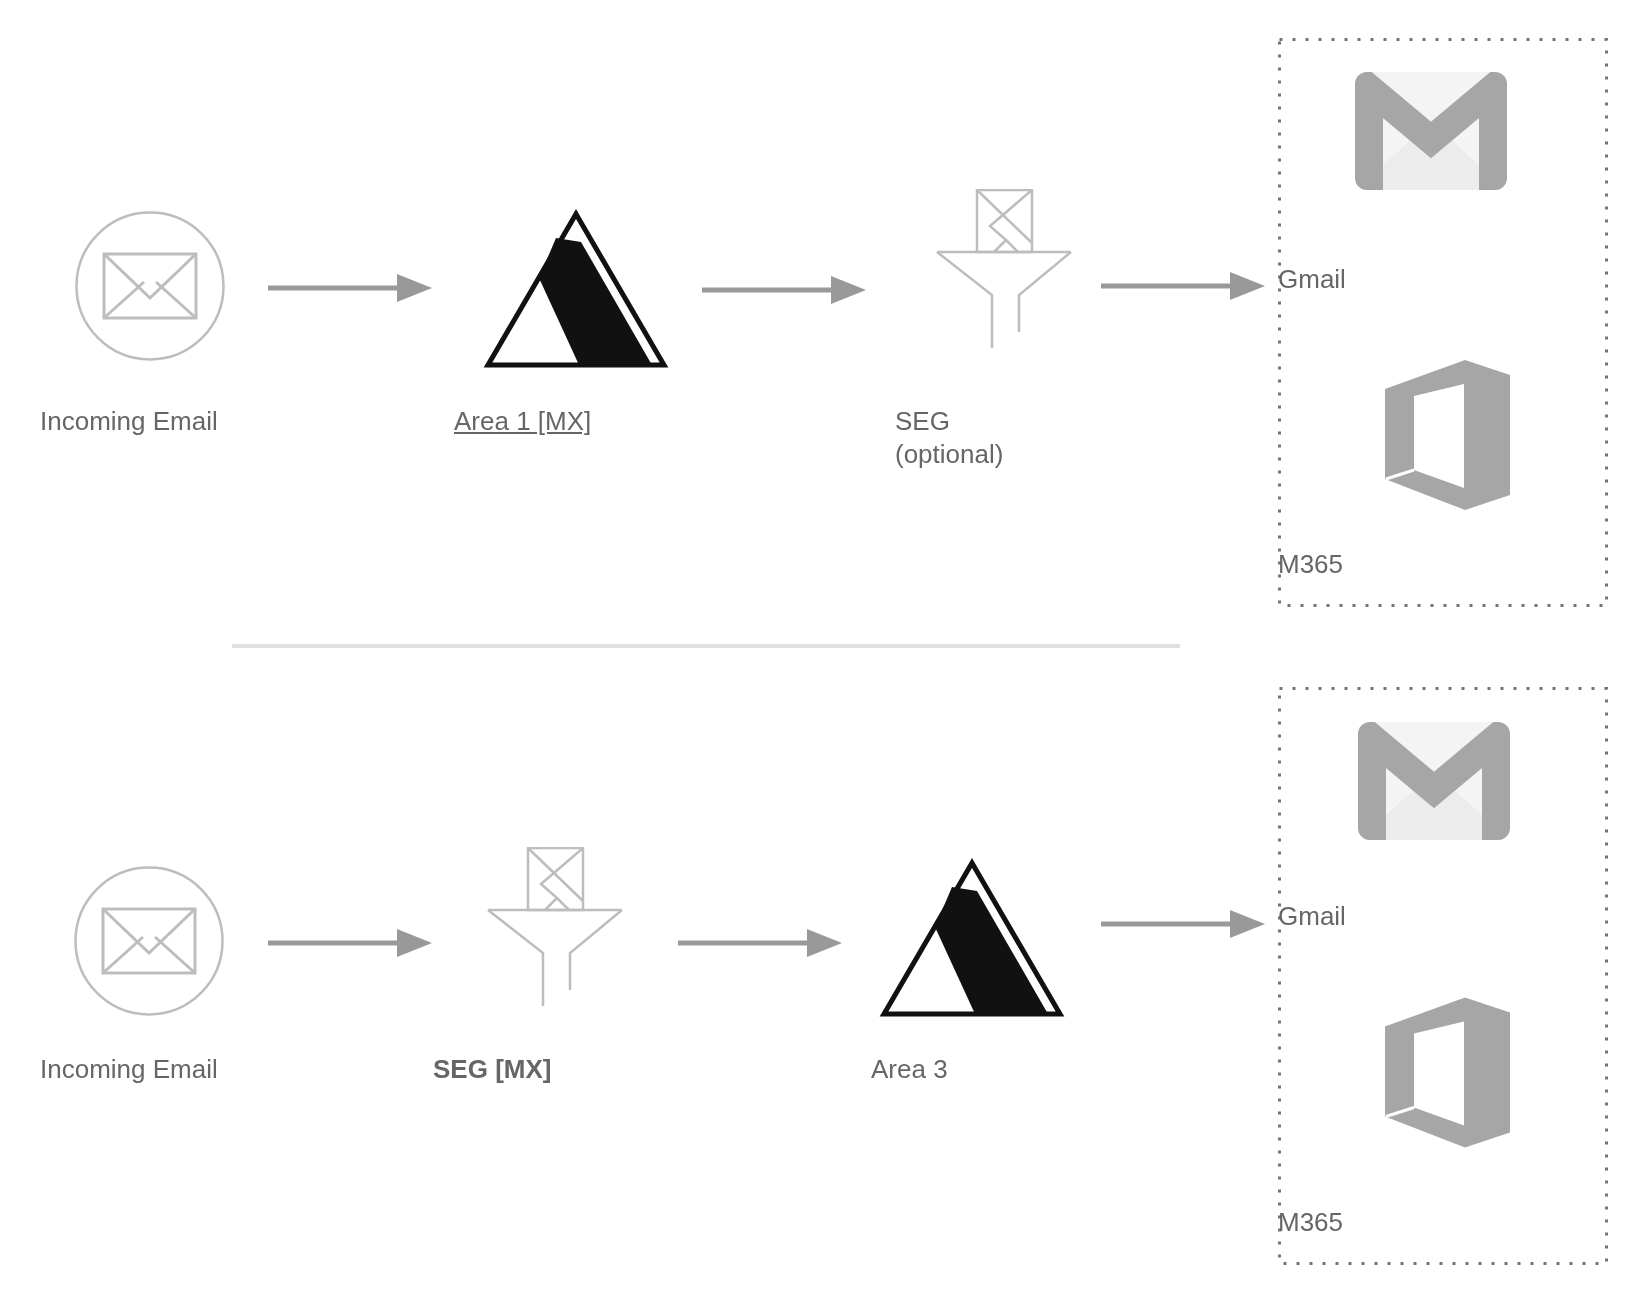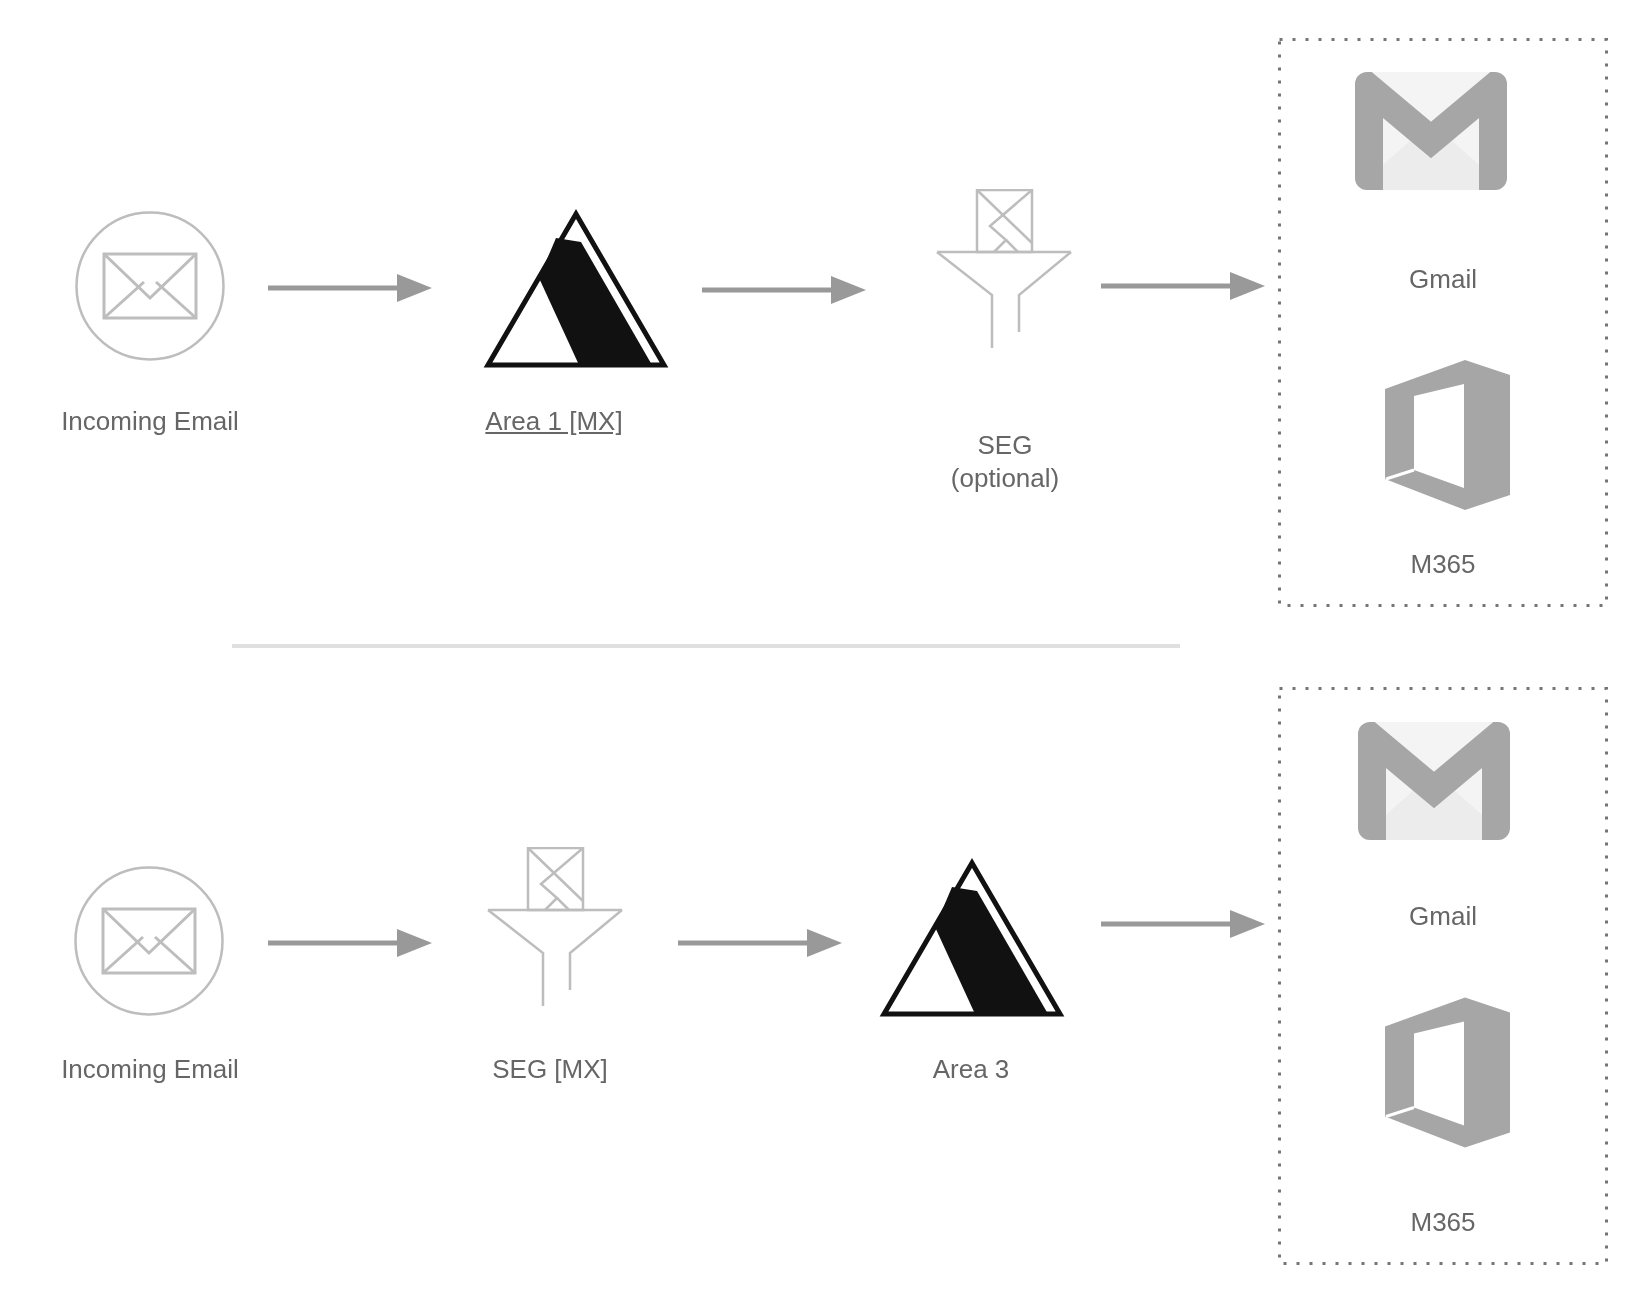--- a/index.html
+++ b/index.html
@@ -2,21 +2,21 @@
 <html><head>
 <meta charset="utf-8">
 <style>
   html,body{margin:0;padding:0;background:#ffffff;}
   #canvas{
     position:relative;width:1642px;height:1306px;background:#ffffff;overflow:hidden;
     font-family:"Liberation Sans", sans-serif;
   }
   .abs{position:absolute;}
   .label{
-    position:absolute;text-align:center;color:#666666;
+    position:absolute;text-align:left;color:#666666;
     font-size:26px;line-height:33px;white-space:nowrap;
   }
   .dest-box{position:absolute;}
   .dest-box .dotrect{position:absolute;left:0;top:0;}
   svg{display:block;}
   .divider{position:absolute;background:#e0e0e0;}
 </style>
 </head>
 <body>
 
@@ -59,21 +59,21 @@
     <svg width="136" height="160" viewBox="0 0 136 160" fill="none" stroke="#bdbdbd" stroke-width="2.5">
       <rect x="41" y="1" width="55" height="62"></rect>
       <path d="M41,1 L96,54"></path>
       <path d="M96,1 L54,37 L70,51 L58,63"></path>
       <path d="M70,51 L82,63"></path>
       <path d="M1,63 L135,63"></path>
       <path d="M1,63 L56,106 L56,159"></path>
       <path d="M135,63 L83,106 L83,143"></path>
     </svg>
   </div>
-  <div class="label" style="left:895px;top:405px;width:220px;margin-top:24px;">
+  <div class="label" style="left:895px;top:405px;width:220px;">
     <div>SEG</div>
     <div>(optional)</div>
   </div>
 
   <div class="abs" style="left:1101px;top:271px;">
     <svg width="165" height="30" viewBox="0 0 165 30">
       <line x1="0" y1="15" x2="130" y2="15" stroke="#999999" stroke-width="5"></line>
       <polygon points="129,1 129,29 164,15" fill="#999999"></polygon>
     </svg>
   </div>
@@ -132,21 +132,21 @@
     <svg width="136" height="160" viewBox="0 0 136 160" fill="none" stroke="#bdbdbd" stroke-width="2.5">
       <rect x="41" y="1" width="55" height="62"></rect>
       <path d="M41,1 L96,54"></path>
       <path d="M96,1 L54,37 L70,51 L58,63"></path>
       <path d="M70,51 L82,63"></path>
       <path d="M1,63 L135,63"></path>
       <path d="M1,63 L56,106 L56,159"></path>
       <path d="M135,63 L83,106 L83,143"></path>
     </svg>
   </div>
-  <div class="label" style="left:450px;top:1053px;width:200px;">SEG [MX]</div>
+  <div class="label" style="left:433px;top:1053px;width:200px;font-weight:bold;">SEG [MX]</div>
 
   <div class="abs" style="left:678px;top:928px;">
     <svg width="165" height="30" viewBox="0 0 165 30">
       <line x1="0" y1="15" x2="130" y2="15" stroke="#999999" stroke-width="5"></line>
       <polygon points="129,1 129,29 164,15" fill="#999999"></polygon>
     </svg>
   </div>
 
   <div class="abs" style="left:878px;top:857px;">
     <svg width="188" height="162" viewBox="0 0 188 162">

